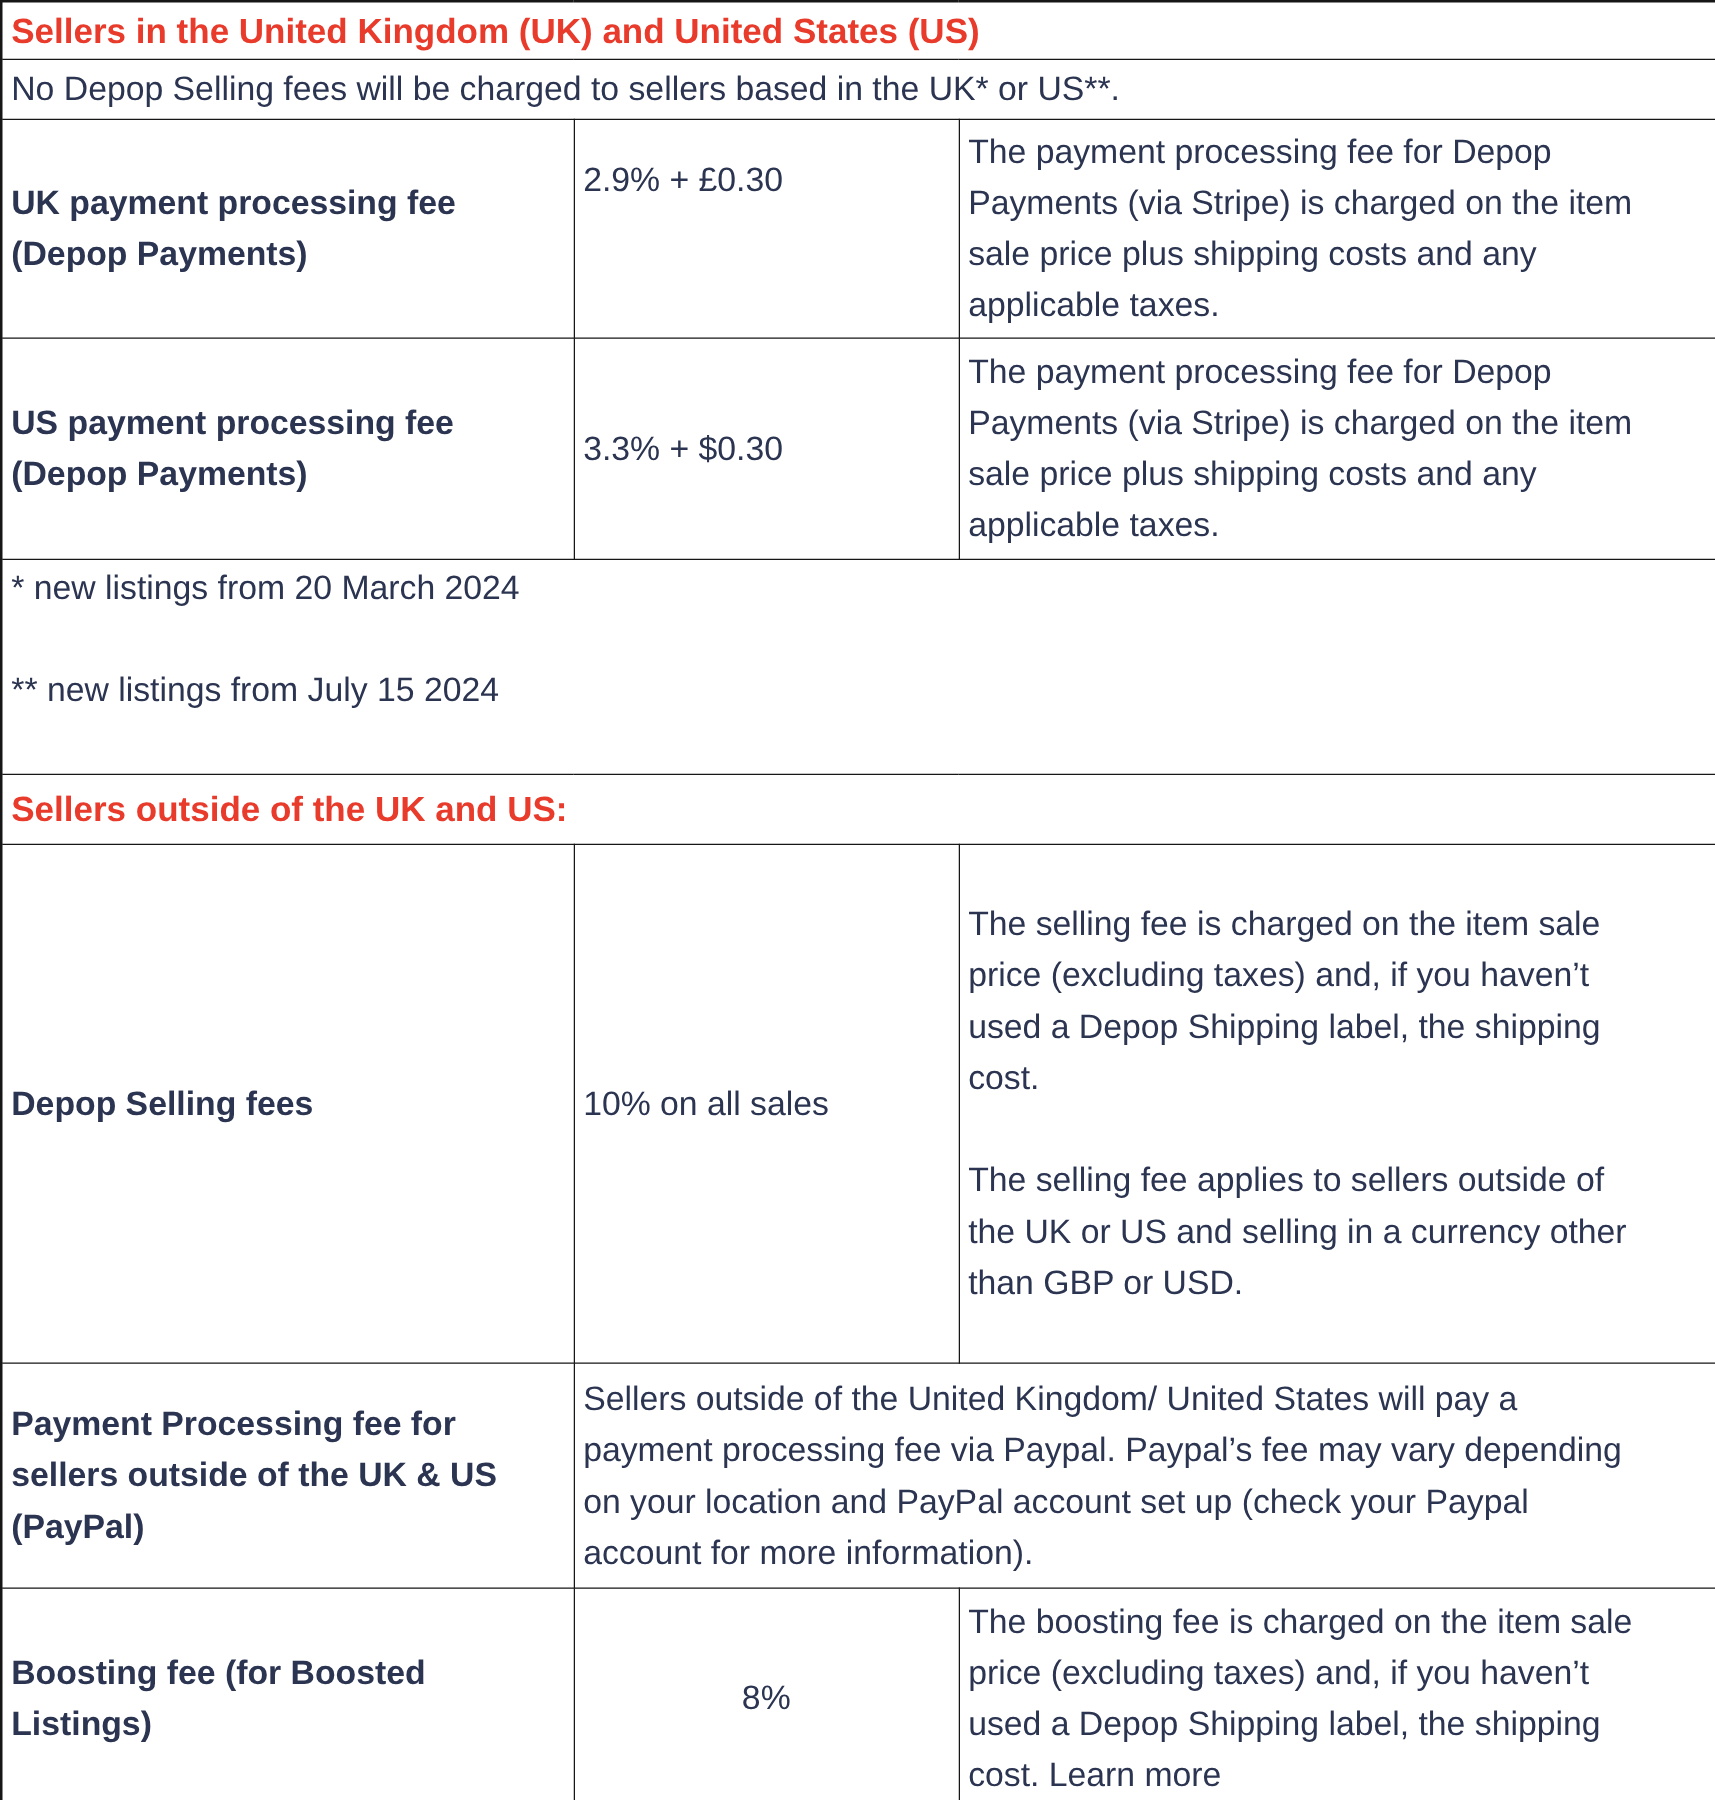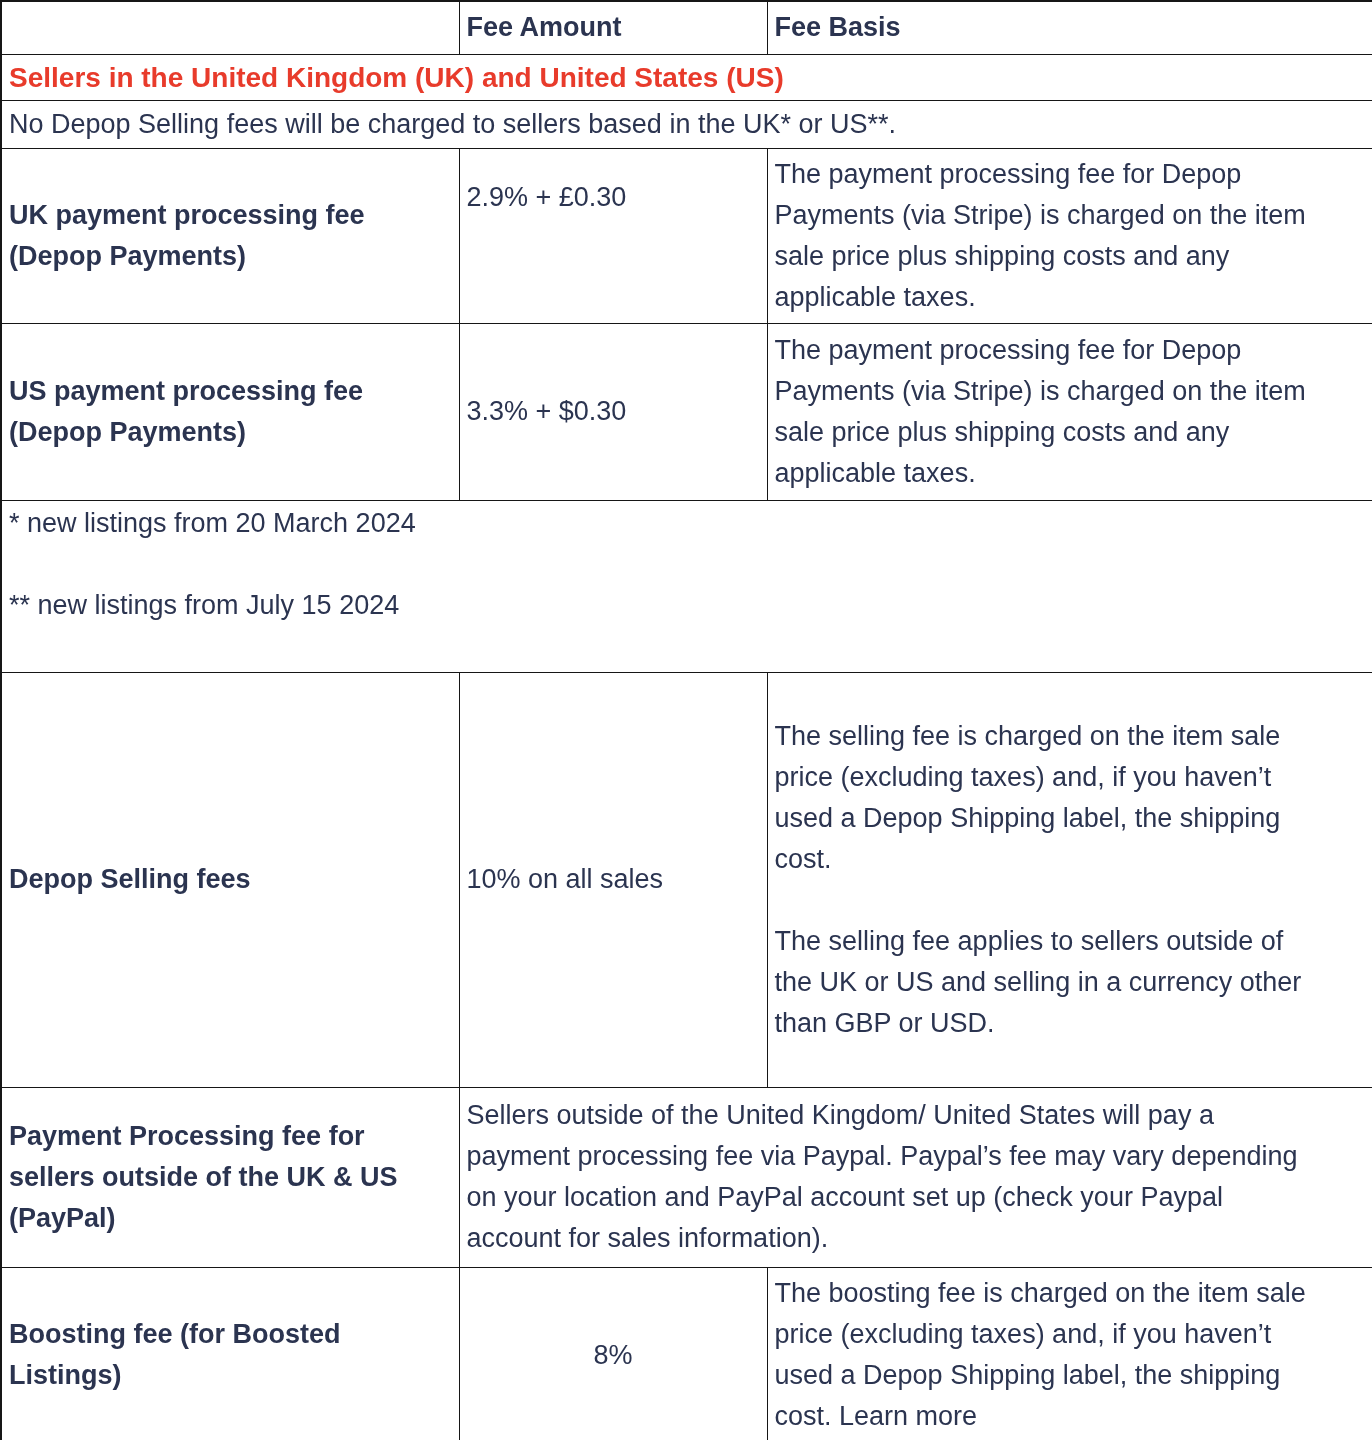--- a/index.html
+++ b/index.html
@@ -48,25 +48,20 @@
 <body>
 
 <table class="fees">
   <colgroup>
     <col style="width:458px">
     <col style="width:308px">
     <col style="width:606px">
   </colgroup>
 
   <tbody>
-      <tr class="h53">
-    <td class="bold"></td>
-    <td class="bold">Fee Amount</td>
-    <td class="bold">Fee Basis</td>
-  </tr>
 
   <tr class="red-row h46">
     <td colspan="3">Sellers in the United Kingdom (UK) and United States (US)</td>
   </tr>
 
   <tr class="h48">
     <td colspan="3">No Depop Selling fees will be charged to sellers based in the UK* or US**.</td>
   </tr>
 
   <tr class="h175">
@@ -88,20 +83,23 @@
 sale price plus shipping costs and any
 applicable taxes.</td>
   </tr>
 
   <tr class="h172">
     <td colspan="3" class="vtop">* new listings from 20 March 2024
 
 ** new listings from July 15 2024</td>
   </tr>
 
+  <tr class="red-row h56">
+    <td colspan="3">Sellers outside of the UK and US:</td>
+  </tr>
 
   <tr class="h307">
     <td class="bold">Depop Selling fees</td>
     <td>10% on all sales</td>
     <td>
       <div>The selling fee is charged on the item sale
 price (excluding taxes) and, if you haven’t
 used a Depop Shipping label, the shipping
 cost.</div>
       <div>The selling fee applies to sellers outside of
@@ -110,21 +108,21 @@
     </td>
   </tr>
 
   <tr class="h180">
     <td class="bold">Payment Processing fee for
 sellers outside of the UK &amp; US
 (PayPal)</td>
     <td colspan="2">Sellers outside of the United Kingdom/ United States will pay a
 payment processing fee via Paypal. Paypal’s fee may vary depending
 on your location and PayPal account set up (check your Paypal
-account for sales information).</td>
+account for more information).</td>
   </tr>
 
 
   <tr class="h177">
     <td class="bold">Boosting fee (for Boosted
 Listings)</td>
     <td class="center">8%</td>
     <td><span>The boosting fee is charged on the item sale
 price (excluding taxes) and, if you haven’t
 used a Depop Shipping label, the shipping

